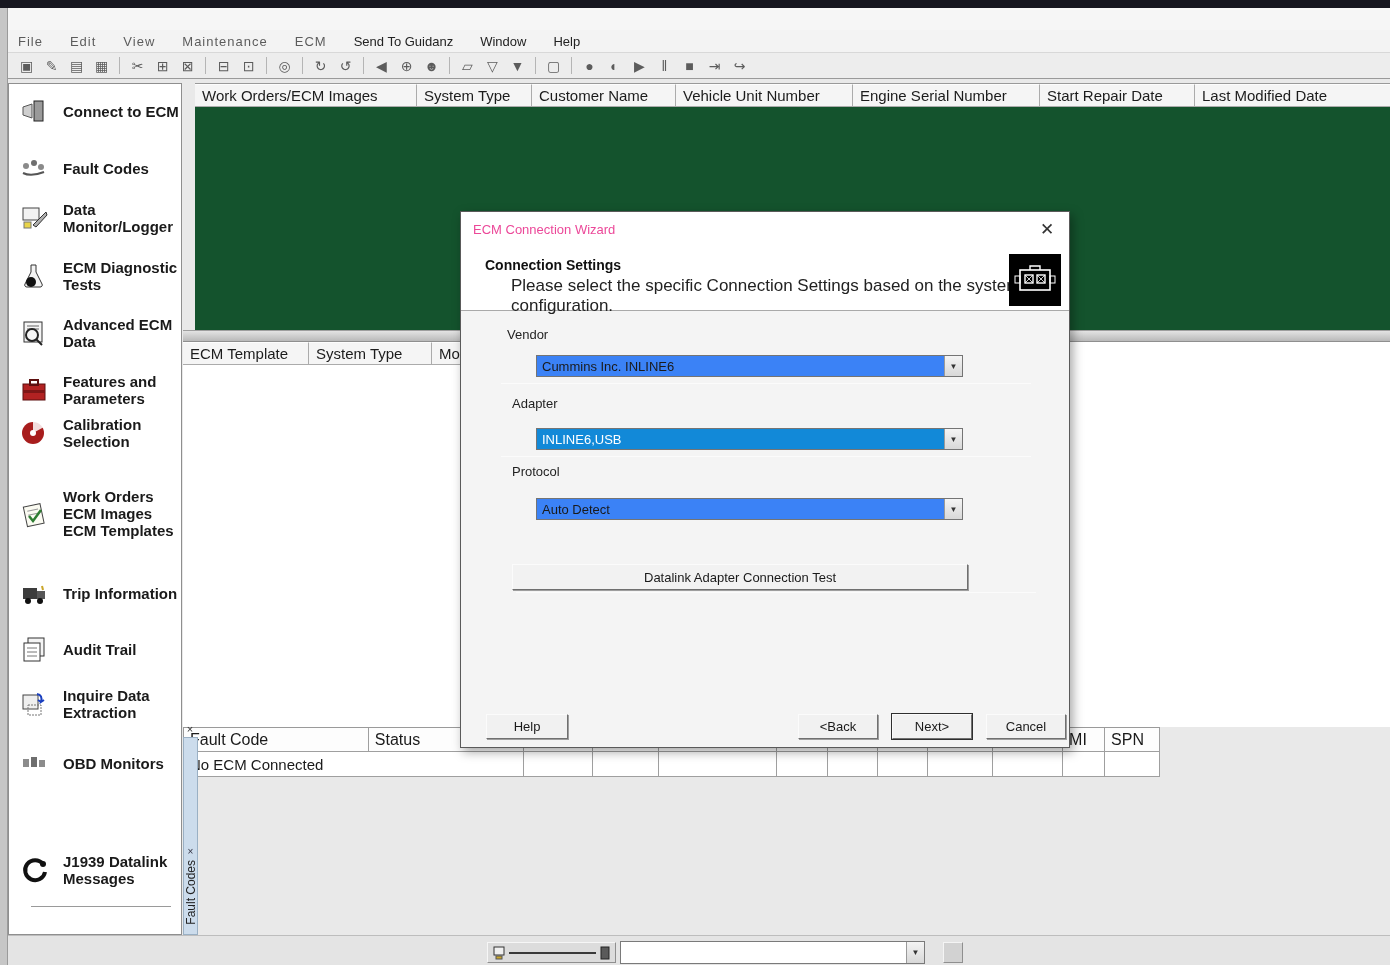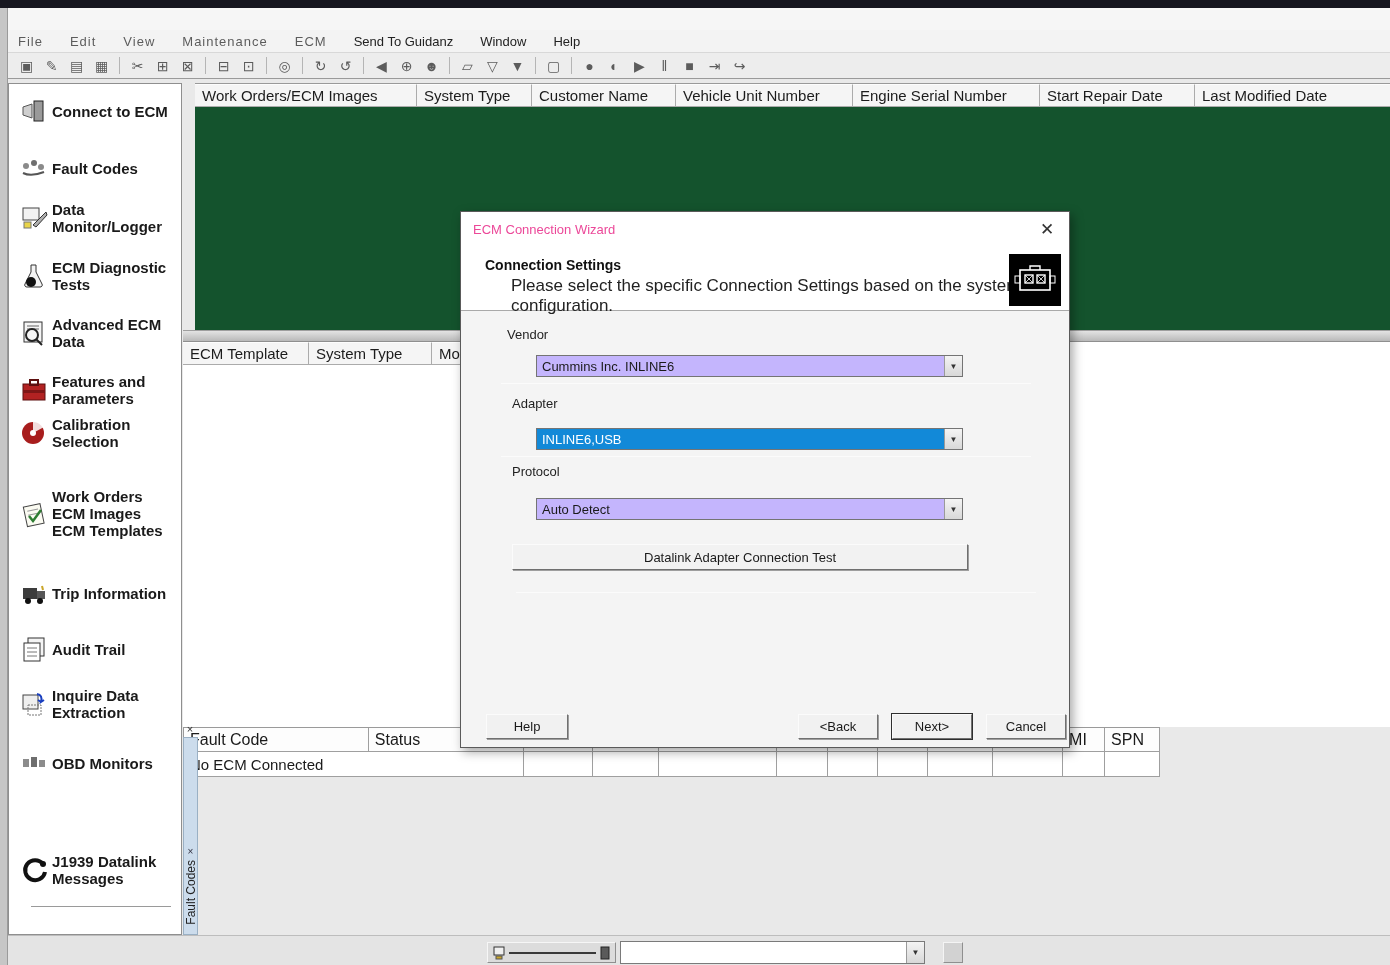--- a/index.html
+++ b/index.html
@@ -12,21 +12,21 @@
   .titlebar  { position:absolute; left:8px; top:8px; width:1382px; height:22px; background:#f6f6f6; }
   .menubar   { position:absolute; left:8px; top:30px; width:1382px; height:22px; background:#f3f3f3; display:flex; align-items:center; padding-left:10px; gap:27px; font-size:13px; color:#222; }
   .menubar .mitem { cursor:default; }
   .menubar .garbled { filter:blur(0.6px); opacity:.72; letter-spacing:1px; }
   .toolbar   { position:absolute; left:8px; top:52px; width:1382px; height:27px; background:#ededed; border-top:1px solid #d8d8d8; border-bottom:1px solid #9a9a9a; display:flex; align-items:center; padding-left:6px; }
   .tbi { width:25px; height:21px; display:flex; align-items:center; justify-content:center; font-size:14px; color:#5c5c5c; }
   .tsep{ width:1px; height:17px; background:#b5b5b5; margin:0 5px; }
 
   
   .sidebar { position:absolute; left:8px; top:83px; width:174px; height:852px; background:#ffffff; border:1px solid #8f8f8f; }
-  .side-item { position:absolute; left:10px; display:flex; align-items:center; gap:3px; width:160px; cursor:pointer; }
+  .side-item { position:absolute; left:10px; display:flex; align-items:center; gap:14px; width:160px; cursor:pointer; }
   .side-item .lbl { font-size:15px; font-weight:bold; line-height:17px; white-space:pre-line; }
   .side-sep { position:absolute; left:22px; top:822px; width:140px; height:1px; background:#9a9a9a; }
 
   .top-pane { position:absolute; left:195px; top:83px; width:1207px; height:247px; background:#14532d; border-top:1px solid #9a9a9a; }
   .hdr-row { display:flex; }
   .hcell { height:23px; background:#f5f5f5; border-right:1px solid #ababab; border-bottom:1px solid #ababab; border-top:1px solid #fdfdfd; font-size:15px; color:#1c1c1c; display:flex; align-items:center; padding-left:7px; overflow:hidden; white-space:nowrap; }
 
   .splitter { position:absolute; left:183px; top:330px; width:1207px; height:12px; background:linear-gradient(#e3e3e3,#b9b9b9); border-top:1px solid #9e9e9e; border-bottom:1px solid #8f8f8f; }
   .mid-pane { position:absolute; left:183px; top:342px; width:1207px; height:385px; background:#ffffff; }
 
@@ -55,25 +55,25 @@
 
   
   .dialog { position:absolute; left:460px; top:211px; width:610px; height:537px; background:#f4f4f4; border:1px solid #5a5a5a; box-shadow:3px 4px 10px rgba(0,0,0,.35); }
   .dlg-top { position:absolute; left:0; top:0; width:100%; height:99px; background:#ffffff; border-bottom:1px solid #a9a9a9; }
   .dlg-title { position:absolute; left:12px; top:10px; font-size:13px; color:#ec4899; }
   .dlg-x { position:absolute; right:11px; top:6px; font-size:17px; color:#333; width:22px; height:22px; display:flex; align-items:center; justify-content:center; cursor:pointer; }
   .dlg-head { position:absolute; left:24px; top:45px; font-size:14px; font-weight:bold; color:#111; }
   .dlg-sub  { position:absolute; left:50px; top:64px; font-size:17px; color:#222; }
   .dlg-icon { position:absolute; right:8px; top:42px; width:52px; height:52px; background:#000; display:flex; align-items:center; justify-content:center; }
   .fld-label { position:absolute; font-size:13px; color:#1f1f1f; }
-  .combo { position:absolute; left:75px; width:427px; height:22px; background:#c4b5fd; border:1px solid #747474; display:flex; font-size:13px; }
+  .combo { position:absolute; left:75px; width:427px; height:22px; background:#3b82f6; border:1px solid #747474; display:flex; font-size:13px; }
   .combo .val { flex:1; display:flex; align-items:center; padding-left:5px; overflow:hidden; white-space:nowrap; }
   .combo .val.sel { background:#1289d8; color:#ffffff; }
   .dlg-div { position:absolute; height:1px; background:#c9c9c9; border-bottom:1px solid #fbfbfb; }
-  .test-btn { position:absolute; left:51px; top:332px; width:456px; height:26px; background:#f2f2f2; border:1px solid; border-color:#fbfbfb #6f6f6f #6f6f6f #fbfbfb; box-shadow:1px 1px 0 #9e9e9e; font-size:13px; display:flex; align-items:center; justify-content:center; cursor:pointer; }
+  .test-btn { position:absolute; left:51px; top:352px; width:456px; height:26px; background:#f2f2f2; border:1px solid; border-color:#fbfbfb #6f6f6f #6f6f6f #fbfbfb; box-shadow:1px 1px 0 #9e9e9e; font-size:13px; display:flex; align-items:center; justify-content:center; cursor:pointer; }
   .dlg-btn { position:absolute; top:502px; height:25px; background:#f1f1f1; border:1px solid; border-color:#fbfbfb #707070 #707070 #fbfbfb; box-shadow:1px 1px 0 #9e9e9e; font-size:13px; display:flex; align-items:center; justify-content:center; cursor:pointer; }
   .dlg-btn.focus { outline:1px solid #2f2f2f; }
 
   .ico-svg { display:block; }
 </style>
 </head>
 <body>
 
 <div class="top-dark"></div>
 <div class="left-strip"></div>

